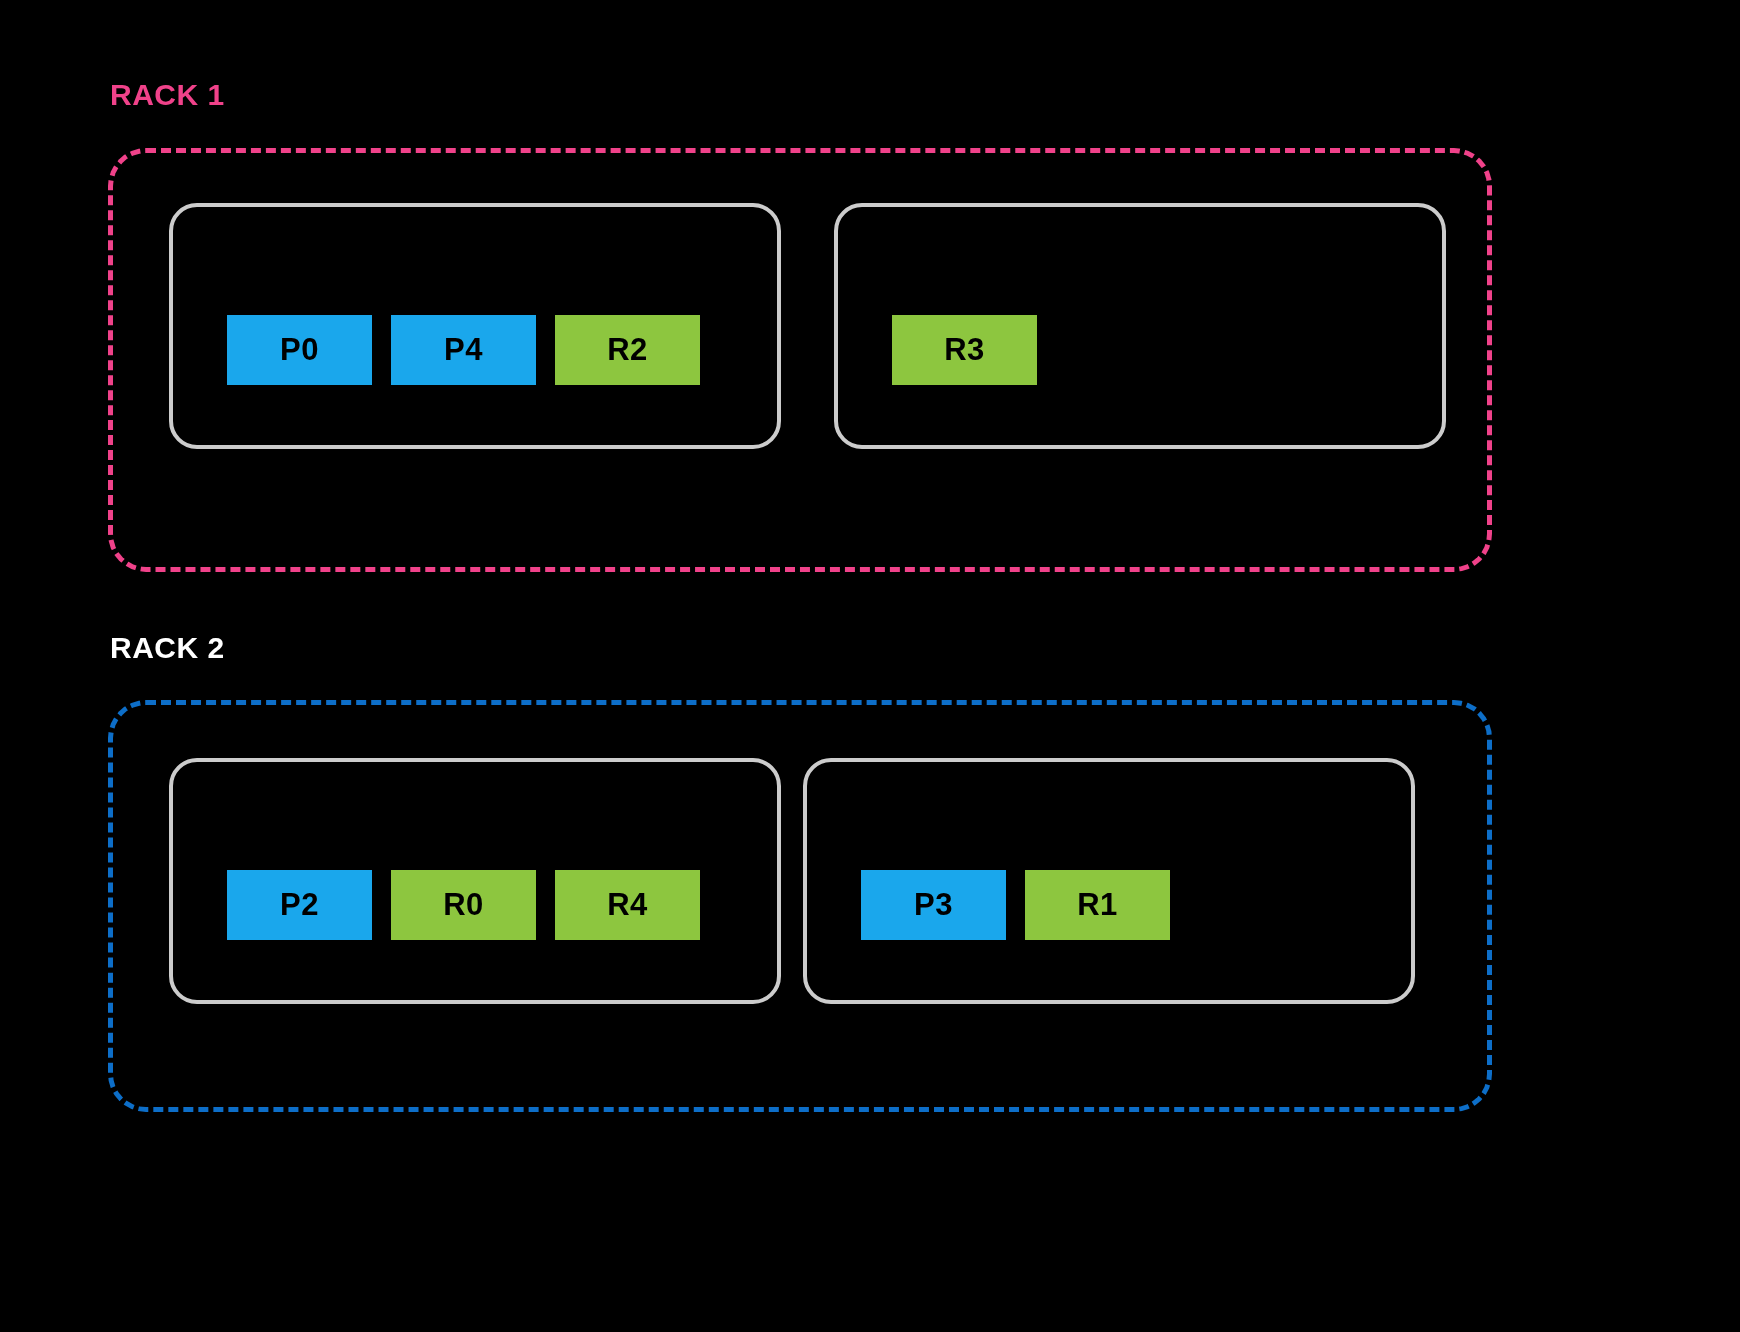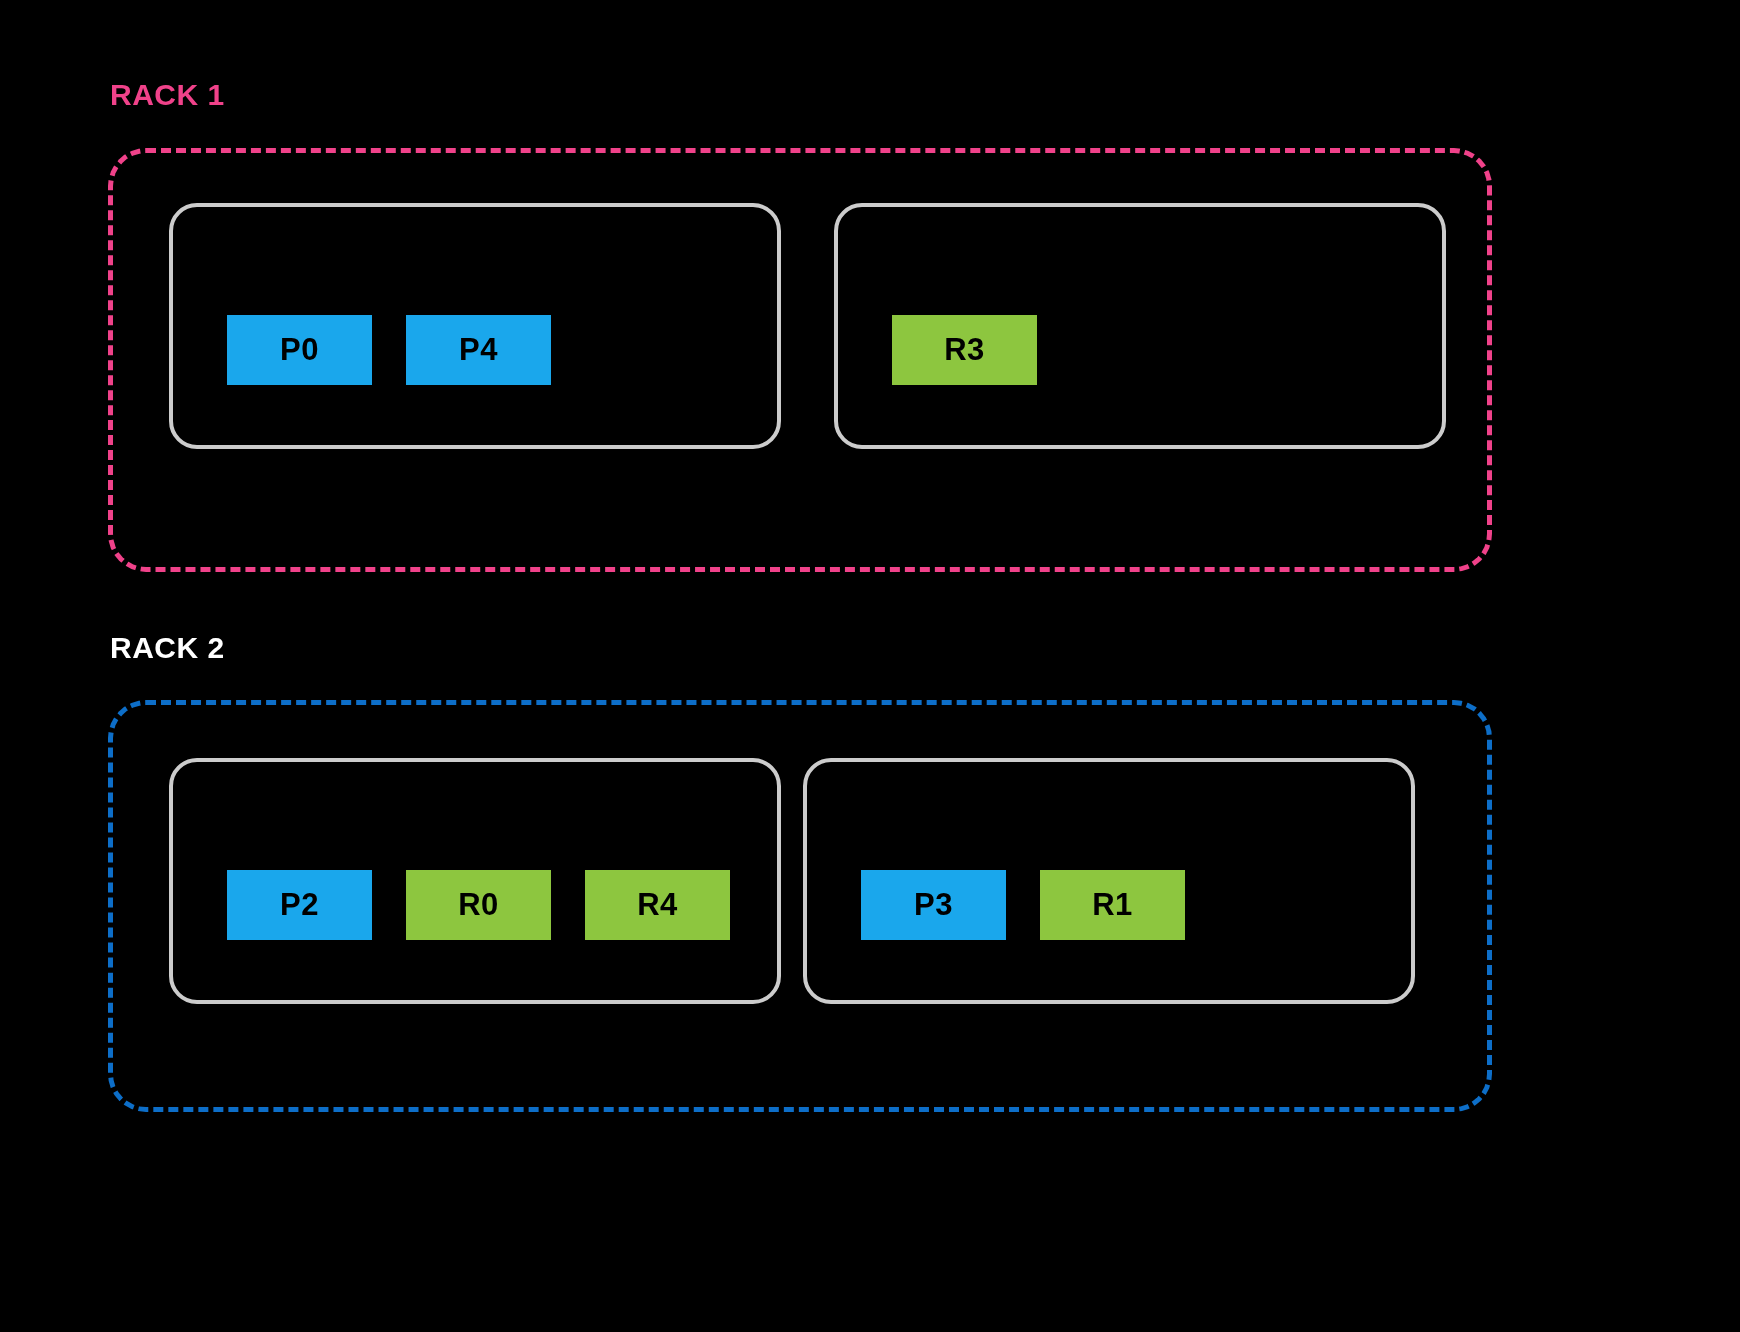--- a/index.html
+++ b/index.html
@@ -46,21 +46,21 @@
     border-radius: 28px;
     box-sizing: border-box;
     background: transparent;
     display: flex;
     align-items: flex-end;
     justify-content: flex-start;
   }
   .chip-row {
     display: flex;
     align-items: center;
-    gap: 34px;
+    gap: 19px;
     padding-left: 54px;
     padding-bottom: 60px;
   }
 
   
   .chip {
     width: 145px;
     height: 70px;
     display: flex;
     align-items: center;
@@ -81,20 +81,21 @@
 
   <div class="rack">
     <div class="rack-label" style="left:110px; top:80px; color:#F0428A;">RACK 1</div>
 
     <div class="rack-box" style="left:108px; top:148px; width:1384px; height:424px; border-color:#F0428A;">
 
       <div class="node-box" style="left:56px; top:50px; width:612px; height:246px;">
         <div class="chip-row">
           <div class="chip primary">P0</div>
           <div class="chip primary">P4</div>
+          <div class="chip replica">R2</div>
         </div>
       </div>
 
       <div class="node-box" style="left:721px; top:50px; width:612px; height:246px;">
         <div class="chip-row">
           <div class="chip replica">R3</div>
         </div>
       </div>
 
     </div>

